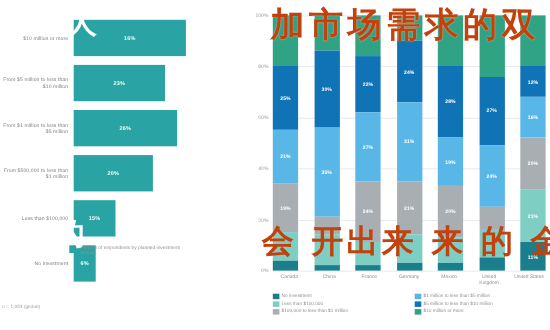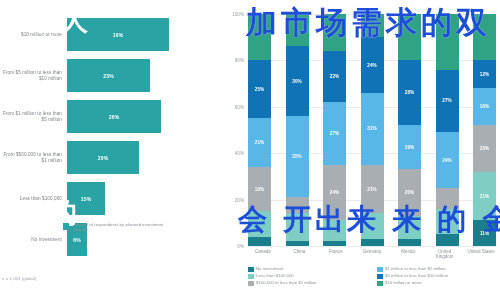--- a/index.html
+++ b/index.html
@@ -62,21 +62,21 @@
 
   .rp-legend{position:absolute;left:26px;top:266px;width:252px;
              display:grid;grid-template-columns:1fr 1fr;gap:1px 6px;}
   .rp-li{display:flex;align-items:flex-start;gap:2.5px;}
   .rp-sw{width:5.5px;height:5.5px;flex:0 0 5.5px;margin-top:.6px;}
   .rp-lt{font-size:4.3px;line-height:5.4px;color:#8d9194;white-space:nowrap;}
 
   
   .cjk{
     position:absolute;font-family:"DejaVu Sans", sans-serif;
-    color:#1d4ed8;font-weight:bold;pointer-events:none;white-space:nowrap;
+    color:#c2410c;font-weight:bold;pointer-events:none;white-space:nowrap;
   }
   .cjk-top{left:246px;top:2px;font-size:31px;letter-spacing:4px;
            text-shadow:0 0 1px rgba(255,255,255,.9);}
   .cjk-bottom{left:238px;top:200px;font-size:29px;letter-spacing:3px;}
   .cjk-l1{left:30px;top:2px;font-size:28px;letter-spacing:2px;color:#ffffff;}
   .cjk-l2{left:50px;top:195px;font-size:27px;letter-spacing:2px;color:#ffffff;}
 </style>
 </head>
 <body>
 

